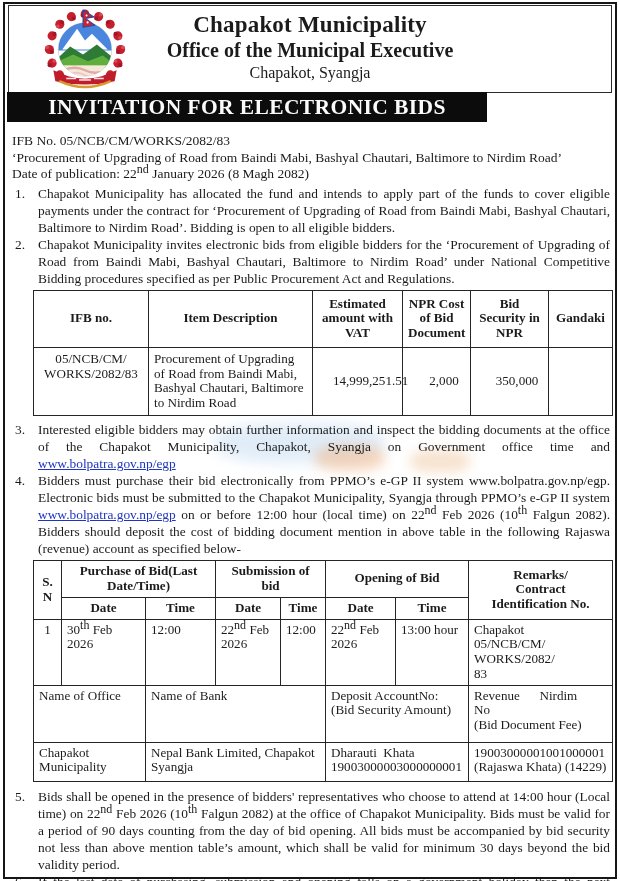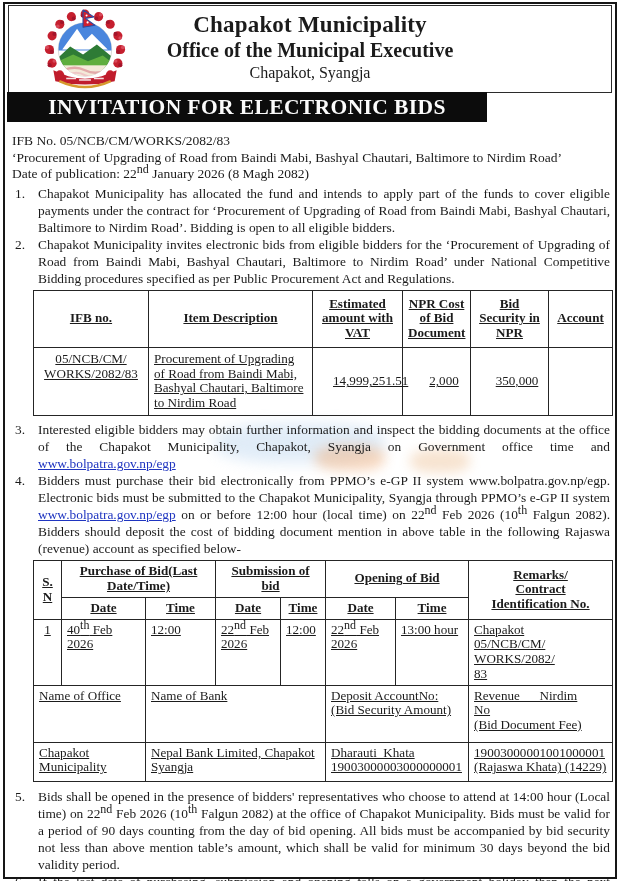--- a/index.html
+++ b/index.html
@@ -33,21 +33,21 @@
   .para { display:flex; font-size:13.4px; line-height:17px; }
   .para .num { flex:none; width:26px; padding-left:3px; }
   .para .ptext { flex:1; text-align:justify; }
   sup { font-size:12px; vertical-align:super; line-height:0; }
   a.doc-link { color:#1f35c0; cursor:pointer; }
 
   table { border-collapse:collapse; table-layout:fixed; }
   .t1, .t2 { margin-left:21px; width:579px; font-size:13.1px; line-height:1.13; }
   .t1 { margin-top:3px; margin-bottom:5px; }
   .t2 { margin-top:3px; margin-bottom:6px; }
-  th, td { border:1.3px solid #252525; padding:3px 5px; vertical-align:top; text-align:left;text-decoration:underline; }
+  th, td { border:1.3px solid #252525; padding:3px 5px; vertical-align:top; text-align:left; }
   th { font-weight:bold; text-align:center; vertical-align:middle; }
   .ml  { white-space:pre-line; }
   .mlw { white-space:pre-wrap; }
   .c   { text-align:center; }
   .vm  { vertical-align:middle;padding-left:20px; }
   .t1 td { padding-top:4px; }
   .nowrap { white-space:nowrap;margin-top:36px; }
 
   
   .watermark { position:absolute; left:195px; top:415px; width:290px; height:70px;
@@ -202,21 +202,21 @@
           <col style="width:78px">
           <col style="width:64px">
       </colgroup>
       <tbody>
           <tr style="height:57px">
         <th>IFB no.</th>
         <th>Item Description</th>
         <th>Estimated amount with VAT</th>
         <th>NPR Cost of Bid Document</th>
         <th>Bid Security in NPR</th>
-        <th>Account</th>
+        <th>Gandaki</th>
       </tr>
       <tr style="height:68px">
         <td class="ml c">05/NCB/CM/
 WORKS/2082/83</td>
         <td>Procurement of Upgrading of Road from Baindi Mabi, Bashyal Chautari, Baltimore to Nirdim Road</td>
         <td class="c vm">14,999,251.51</td>
         <td class="c vm">2,000</td>
         <td class="c vm">350,000</td>
         <td></td>
       </tr>
@@ -257,21 +257,21 @@
       <tr style="height:21px">
         <th>Date</th>
         <th>Time</th>
         <th>Date</th>
         <th>Time</th>
         <th>Date</th>
         <th>Time</th>
       </tr>
       <tr style="height:57px">
         <td class="c">1</td>
-        <td><span>40</span><sup>th</sup><span> Feb 2026</span></td>
+        <td><span>30</span><sup>th</sup><span> Feb 2026</span></td>
         <td>12:00</td>
         <td><span>22</span><sup>nd</sup><span> Feb 2026</span></td>
         <td>12:00</td>
         <td><span>22</span><sup>nd</sup><span> Feb 2026</span></td>
         <td class="nowrap">13:00 hour</td>
         <td class="ml">Chapakot
 05/NCB/CM/
 WORKS/2082/
 83</td>
       </tr>

